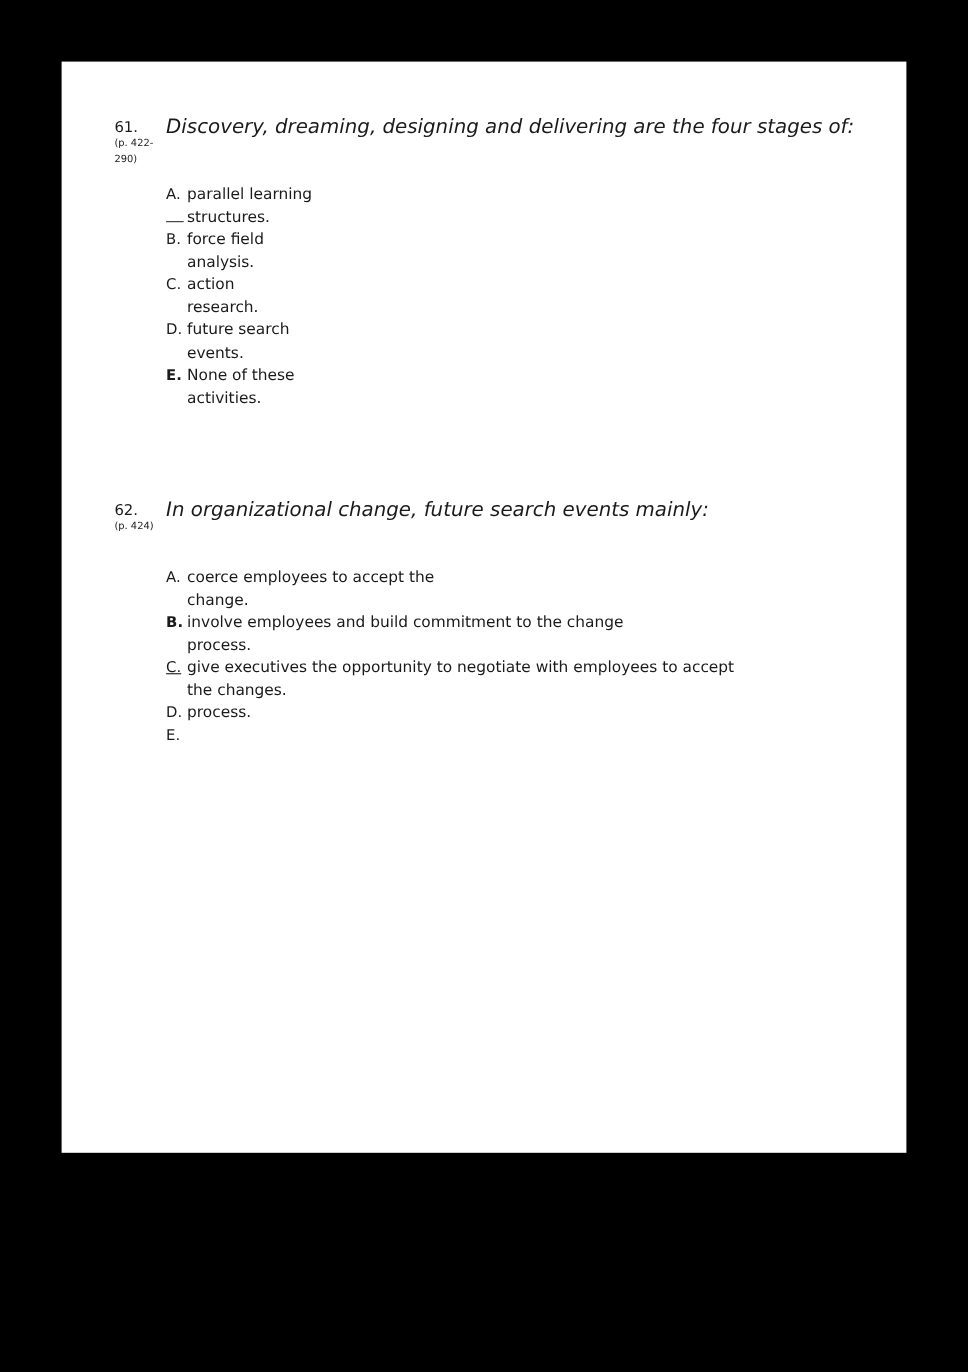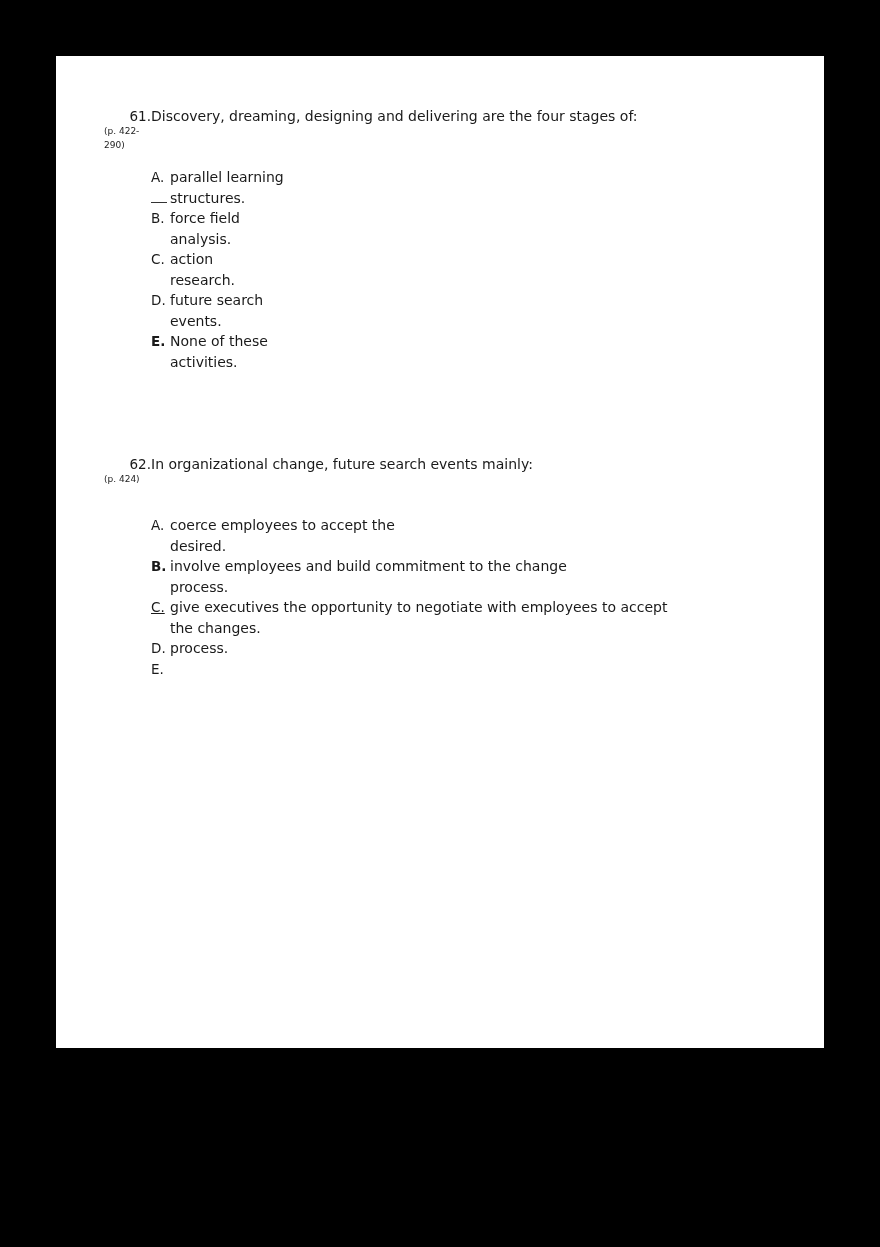--- a/index.html
+++ b/index.html
@@ -15,33 +15,34 @@
     width: 768px; height: 992px;
     background: #ffffff;
     color: #1a1a1a;
   }
   .question {
     position: absolute;
     left: 48px; right: 18px;
   }
   .question.q-0 { top: 51px; }
   .question.q-1 { top: 399px; }
-  .q-head { display: flex; align-items: flex-start; text-align: right; }
+  .q-head { display: flex; align-items: flex-start; }
   .q-num {
     width: 47px;
     flex: none;
     font-size: 13.5px;
     line-height: 18px;
     color: #1a1a1a;
   }
   .q-stem {
-    font-size: 14px;
+    font-size: 18px;
     line-height: 18px;
     white-space: nowrap;
     color: #1a1a1a;
+    font-style: italic;
   }
   .q-pageref {
     width: 60px;
     font-size: 9px;
     line-height: 13.5px;
     color: #222222;
   }
   .options {
     position: absolute;
     left: 47px; top: 60px; right: 0;
@@ -133,21 +134,21 @@
       <div class="q-stem">In organizational change, future search events mainly:</div>
     </div>
     <div class="q-pageref">
         <div>(p. 424)</div>
       </div>
     <div class="options">
   <div class="opt">
     <div class="opt-letter">A.</div>
     <div class="opt-lines">
             <div class="opt-line">coerce employees to accept the</div>
-            <div class="opt-line">desired.</div>
+            <div class="opt-line">change.</div>
           </div>
   </div>
 
   <div class="opt">
     <div class="opt-letter bold">B.</div>
     <div class="opt-lines">
             <div class="opt-line">involve employees and build commitment to the change</div>
             <div class="opt-line">process.</div>
           </div>
   </div>

